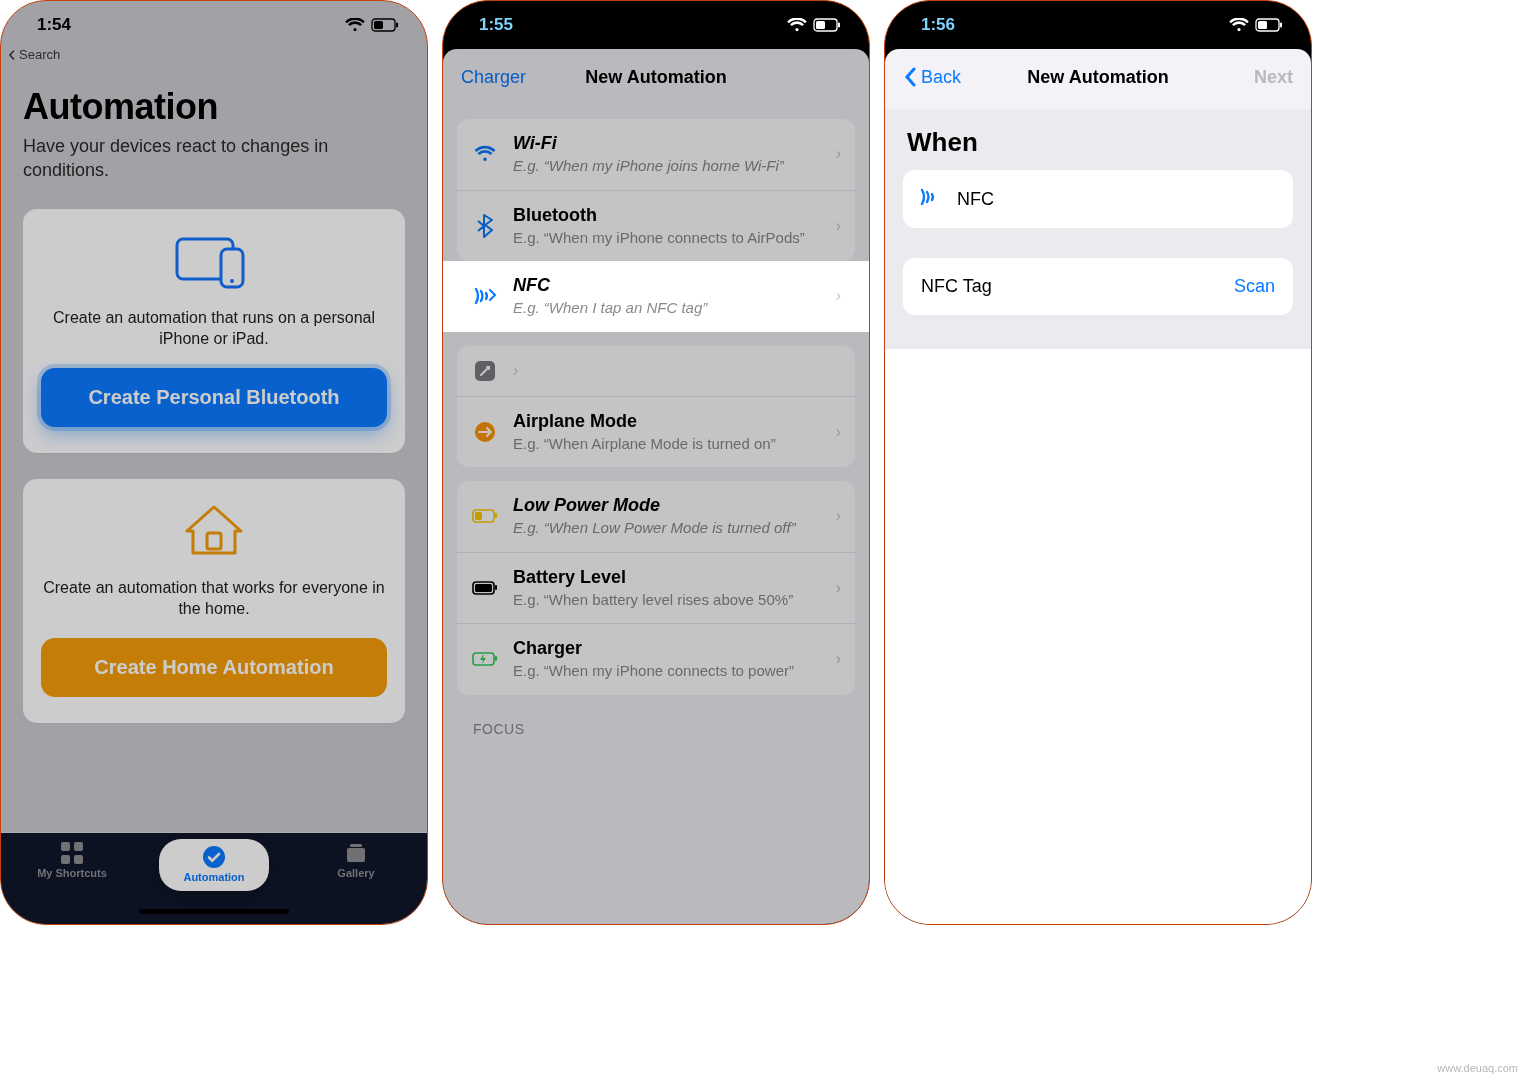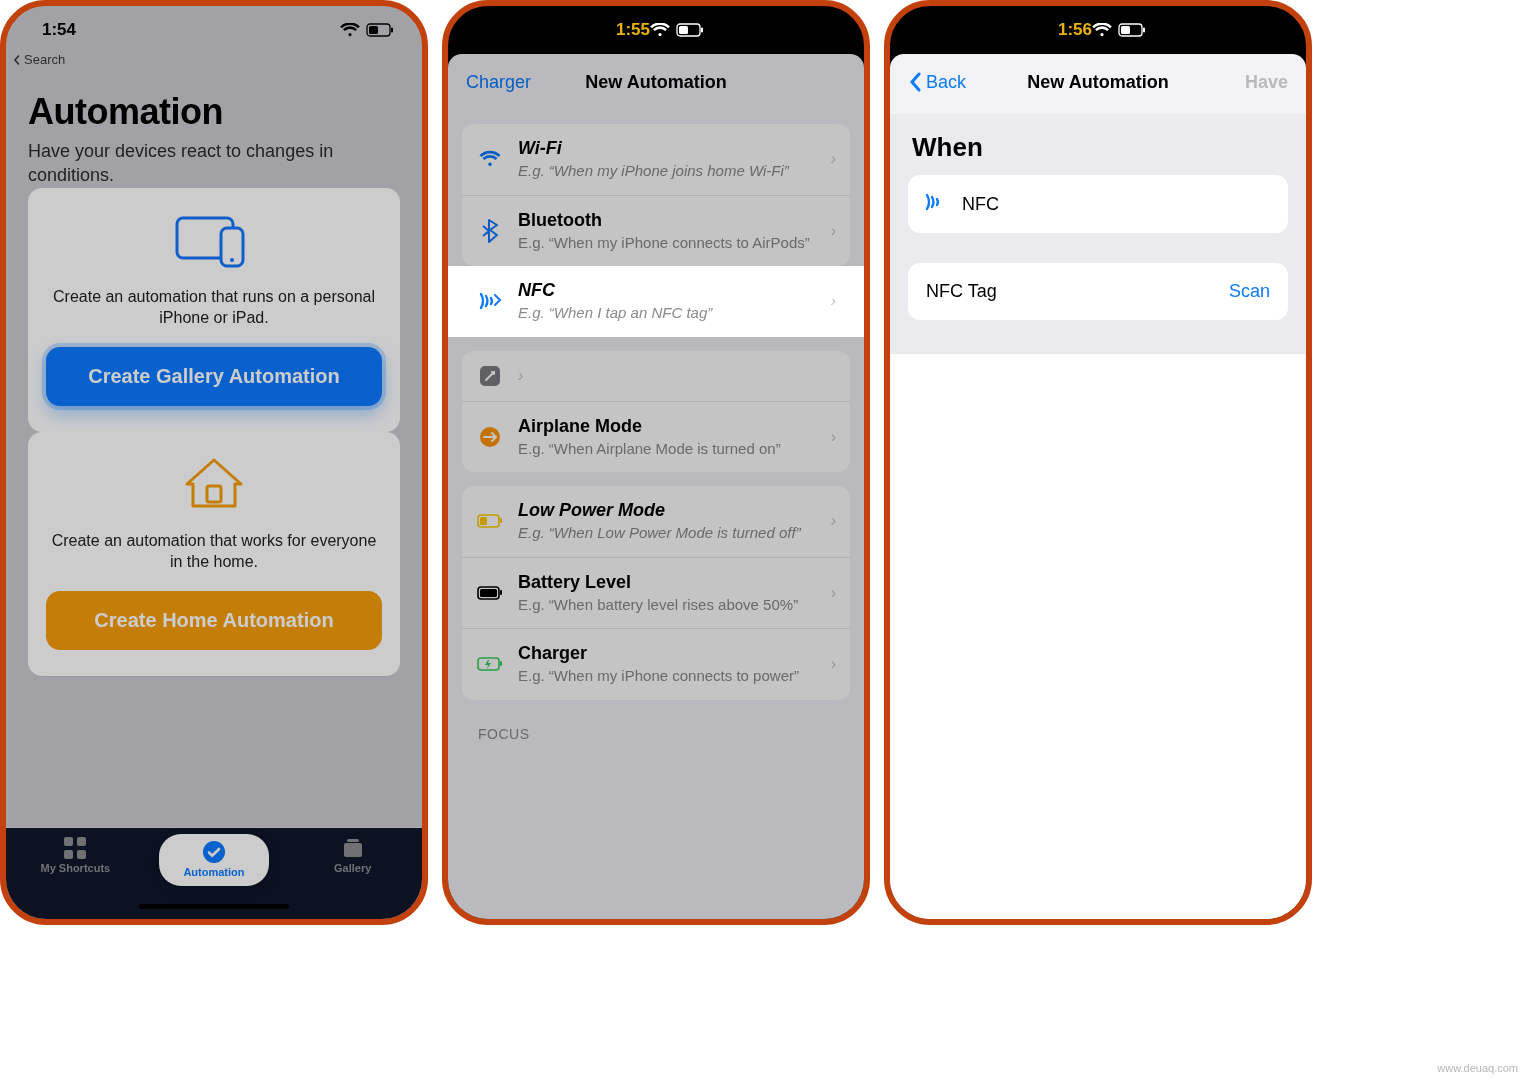--- a/index.html
+++ b/index.html
@@ -12,57 +12,57 @@
     gap: 14px;
     padding: 0;
   }
   .phone {
     width: 428px;
     height: 925px;
     border-radius: 46px;
     background: #f2f2f7;
     overflow: hidden;
     position: relative;
-    border: 6px solid #c2410c;
+    border: 1px solid #c2410c;
     flex: 0 0 auto;
   }
   .phone.dimmed { background:#cbcbd0;}
   .dim-overlay {
     position:absolute; inset:0;
     background:rgba(0,0,0,0.20);
     pointer-events:none;
     z-index:10;
   }
   
   .statusbar {
     height: 48px;
     display: flex; align-items: center;
     justify-content: space-between;
     padding: 0 28px 0 36px;
     font-weight: 600; font-size: 17px;
     position: relative; z-index:2;
   }
-  .statusbar.on-black { color:#eab308;justify-content:center; }
+  .statusbar.on-black { color:#7dd3fc; }
   .status-right { display:flex; align-items:center; gap:6px; }
   .wifi-ic svg, .batt-ic svg { display:block; }
   .breadcrumb {
     display:flex; align-items:center; gap:2px;
     font-size:13px; color:#3a3a3c;
     padding-left:6px; margin-top:-2px;
     position:relative; z-index:2;
   }
   .breadcrumb.on-black { color:#f2f2f2; }
   .bc-caret { width:10px; height:10px; }
   
   .s1-content { padding: 24px 22px 0; }
   .s1-title { font-size:36px; font-weight:800; letter-spacing:-0.5px; color:#000; }
   .s1-sub { font-size:18px; color:#2a2a2a; font-weight:500; margin-top:6px; line-height:1.35; }
   .card {
     background:#fff; border-radius:14px; padding:22px 18px 26px;
-    text-align:center;
+    margin-top:26px; text-align:center;
     box-shadow: 0 1px 0 rgba(0,0,0,0.04);
   }
   .card-desc { font-size:16px; color:#222; font-weight:500; margin-top:12px; line-height:1.35; }
   .big-btn {
     display:block; width:100%;
     border:none; border-radius:14px;
     font-size:20px; font-weight:700;
     padding:18px 0; margin-top:18px;
     cursor:pointer;
   }
@@ -185,21 +185,21 @@
 
     <div class="card">
       <span class="device-ic">
         <svg width="86" height="60" viewBox="0 0 86 60">
             <rect x="6" y="8" width="56" height="40" rx="6" fill="none" stroke="#1576ff" stroke-width="3"></rect>
             <rect x="50" y="18" width="22" height="38" rx="6" fill="#fff" stroke="#1576ff" stroke-width="3"></rect>
             <circle cx="61" cy="50" r="2" fill="#1576ff"></circle>
           </svg>
       </span>
       <div class="card-desc">Create an automation that runs on a personal iPhone or iPad.</div>
-      <button class="big-btn btn-blue">Create Gallery Automation</button>
+      <button class="big-btn btn-blue">Create Personal Bluetooth</button>
     </div>
 
     <div class="card">
       <span class="home-ic">
         <svg width="70" height="60" viewBox="0 0 70 60">
             <path d="M35 6 8 30h6v22h42V30h6L35 6z" fill="none" stroke="#f59e0b" stroke-width="3" stroke-linejoin="round"></path>
             <rect x="28" y="32" width="14" height="16" rx="2" fill="none" stroke="#f59e0b" stroke-width="3"></rect>
           </svg>
       </span>
       <div class="card-desc">Create an automation that works for everyone in the home.</div>
@@ -427,21 +427,21 @@
 
   <div class="sheet">
     <div class="sheet-head">
       <button class="left-btn back-btn">
         <svg width="14" height="20" viewBox="0 0 14 20">
             <path d="M11 2 4 10l7 8" stroke="#0a7aff" stroke-width="3" fill="none" stroke-linecap="round"></path>
           </svg>
         <span>Back</span>
       </button>
       <span class="title">New Automation</span>
-      <button class="right-btn">Have</button>
+      <button class="right-btn">Next</button>
     </div>
 
     <div style="background:#fff; border-radius:0; padding-bottom:30px; margin-top:4px;">
       <div style="background:#eaeaef; height:100%; border-radius:0;">
         <div style="background:#eaeaef; padding-bottom:34px;">
           <div class="when-title">When</div>
           <div class="row-simple">
             <span><svg width="24" height="22" viewBox="0 0 24 22">
                   <path d="M3 4a14 14 0 010 14M8 6a10 10 0 010 10M13 8a6 6 0 010 6" fill="none" stroke="#0a7aff" stroke-width="2.4" stroke-linecap="round"></path>
                 </svg></span>

